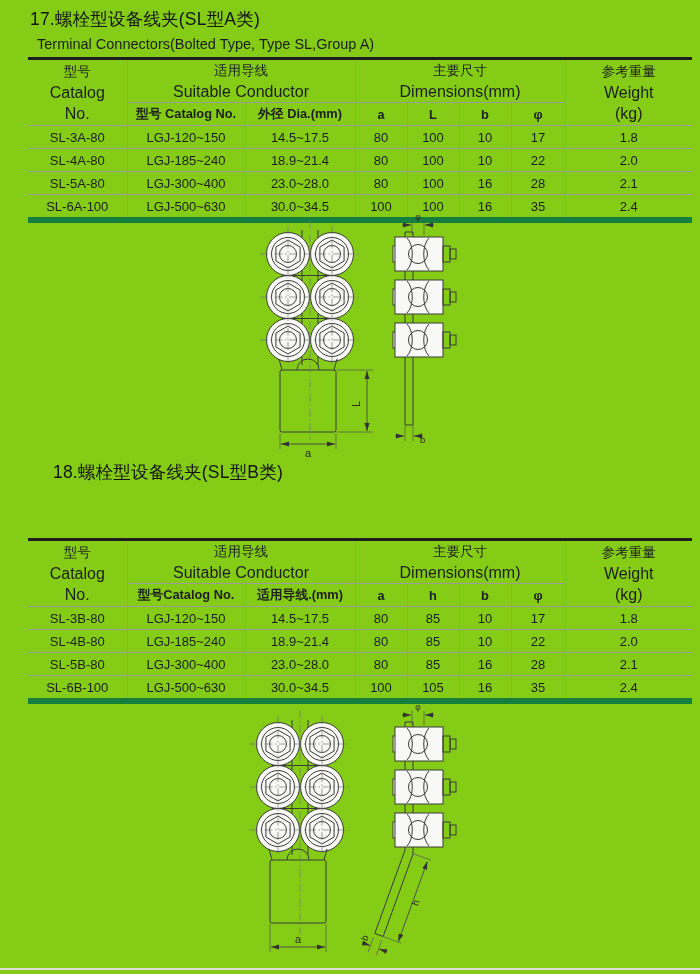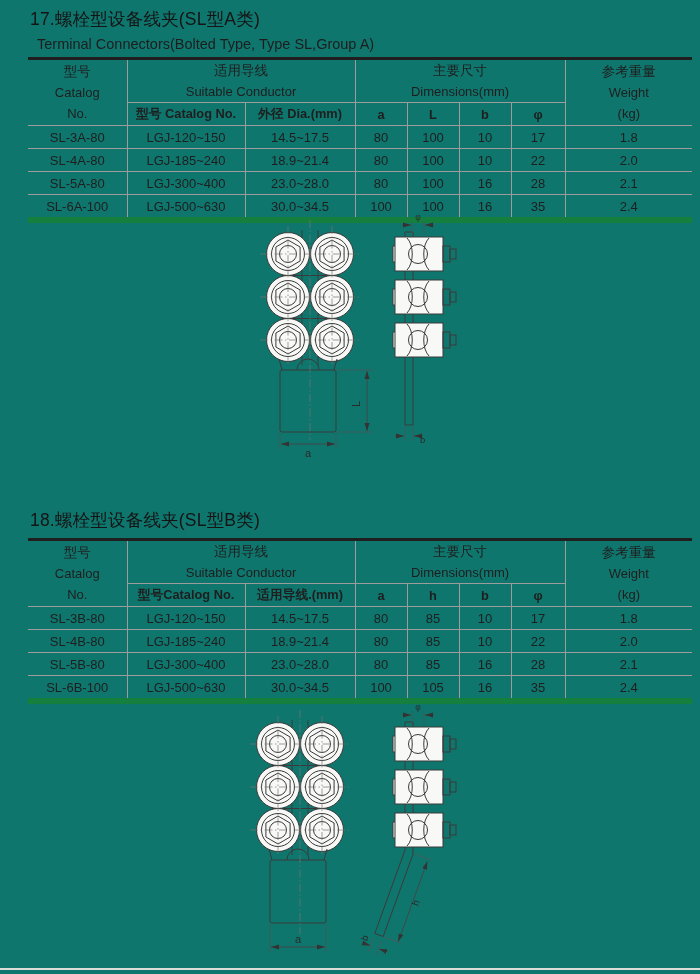--- a/index.html
+++ b/index.html
@@ -1,26 +1,26 @@
 <!DOCTYPE html>
 <html><head>
 <meta charset="utf-8">
 <style>
   html,body{margin:0;padding:0;background:#e9e9e7;}
-  #page{position:relative;width:700px;height:974px;background:#0f766e;overflow:hidden;
+  #page{position:relative;width:700px;height:974px;background:#84cc16;overflow:hidden;
         font-family:"Liberation Sans","DejaVu Sans",sans-serif;color:#1c1c1c;}
   .heading{position:absolute;left:30px;font-size:17.5px;font-weight:500;letter-spacing:.2px;color:#141414;}
   .subheading{position:absolute;left:37px;font-size:14.5px;color:#1d1d1d;}
   table.spec{position:absolute;left:28px;border-collapse:collapse;table-layout:fixed;width:664px;
              background:transparent;border-top:3px solid #1f1f1f;border-bottom:6px solid #15803d;}
   table.spec td{padding:0;text-align:center;vertical-align:middle;font-size:13px;color:#1e1e1e;}
   .bl{border-left:1px solid #9c9c9c;}
   .bb{border-bottom:1px solid #9c9c9c;}
   .cn{font-size:13.5px;line-height:21px;}
-  .en{font-size:13px;line-height:21px;}
+  .en{font-size:16px;line-height:21px;}
   tr.hr2 td{height:22px;font-size:12.8px;font-weight:bold;}
   tr.dr td{height:22px;}
   svg .ln{stroke:#3a3a3a;stroke-width:1;fill:none;}
   svg .lnf{stroke:#3a3a3a;stroke-width:1;fill:#f8f8f6;}
   svg .dim{stroke:#444;stroke-width:.9;fill:none;}
   svg .ext{stroke:#555;stroke-width:.7;fill:none;}
   svg .cl{stroke:#777;stroke-width:.7;fill:none;stroke-dasharray:8 2.5 1.5 2.5;}
   svg text{font-family:"Liberation Sans","DejaVu Sans",sans-serif;fill:#2a2a2a;}
   .botline{position:absolute;left:0;top:968px;width:700px;height:2px;background:#dcdcd8;}
 </style>
@@ -182,21 +182,21 @@
       <line x1="204" y1="13" x2="195" y2="13" class="dim" marker-end="url(#a-arr)"></line>
       <text x="188" y="8" font-size="8.5" text-anchor="middle">φ</text>
       <line x1="175" y1="214" x2="175" y2="229" class="ext"></line>
       <line x1="183" y1="214" x2="183" y2="229" class="ext"></line>
       <line x1="165" y1="224" x2="174" y2="224" class="dim" marker-end="url(#a-arr)"></line>
       <line x1="193" y1="224" x2="184" y2="224" class="dim" marker-end="url(#a-arr)"></line>
       <text x="190" y="231" font-size="9.5">b</text>
     </g>
   </svg>
 
-  <div class="heading" style="top:508px;">18.螺栓型设备线夹(SL型B类)</div>
+  <div class="heading" style="top:460px;margin-left:23px;">18.螺栓型设备线夹(SL型B类)</div>
 
   <table class="spec" style="top:538px;">
     <colgroup>
         <col style="width:99px">
         <col style="width:118px">
         <col style="width:110px">
         <col style="width:52px">
         <col style="width:52px">
         <col style="width:52px">
         <col style="width:54px">

